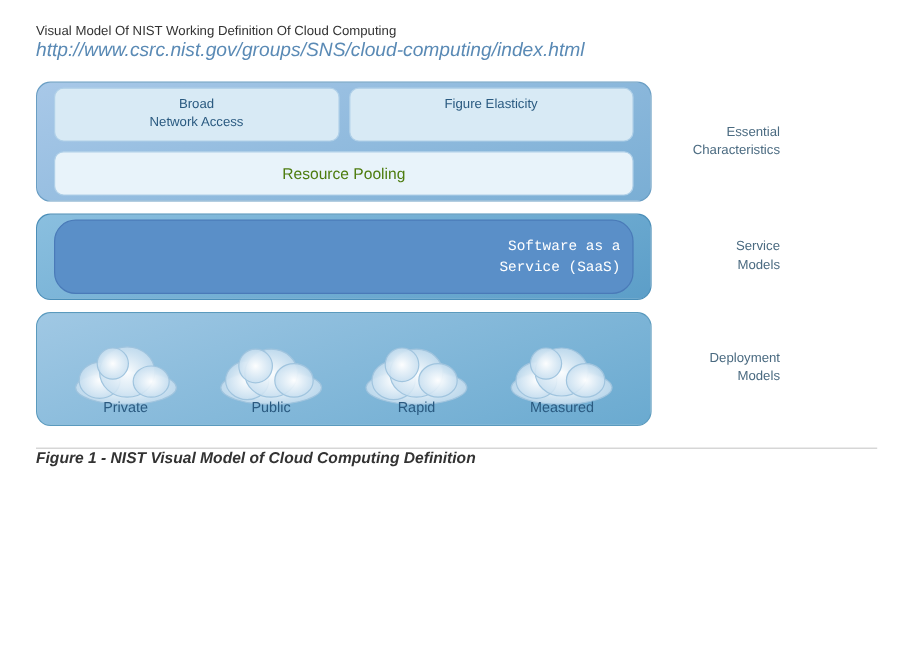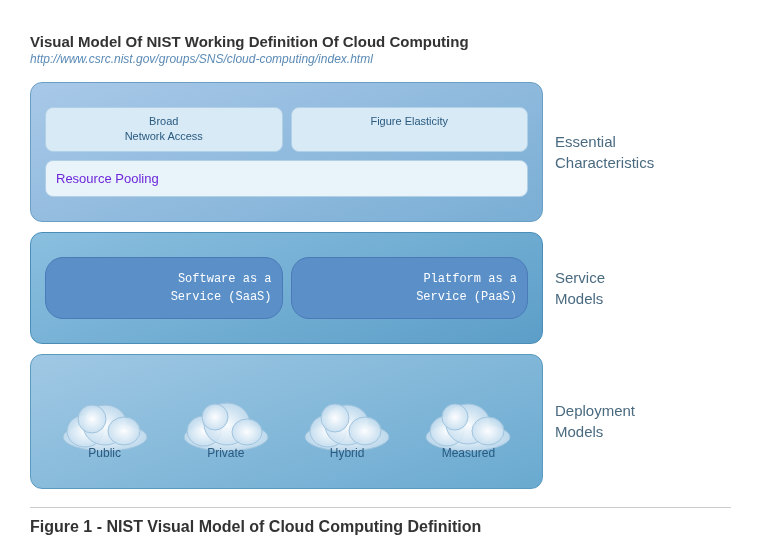--- a/index.html
+++ b/index.html
@@ -5,65 +5,65 @@
     * { box-sizing: border-box; margin: 0; padding: 0; }
     body {
       font-family: Arial, sans-serif;
       background: #fff;
       width: 761px;
       min-height: 554px;
       padding: 20px 30px 20px 30px;
       color: #333;
     }
     .page-title {
-      font-size: 15px;
-      font-weight: bold;
+      font-size: 11px;
+      font-weight: normal;
       color: #333;
       margin-bottom: 2px;
-      margin-top: 13px;
     }
     .page-url {
-      font-size: 12px;
+      font-size: 16px;
       color: #5a8ab5;
       font-style: italic;
       margin-bottom: 16px;
     }
     .diagram-wrapper {
       display: flex;
       flex-direction: column;
       gap: 10px;
       width: 620px;
       position: relative;
     }
     .row-container {
       display: flex;
       align-items: center;
       gap: 12px;
     }
     
     .section-box {
       border-radius: 12px;
-      padding: 24px 14px;
+      padding: 4px 14px;
       flex: 1;
     }
     .section-essential {
       background: linear-gradient(160deg, #a8c8e8 0%, #7aaed4 100%);
       border: 1px solid #6a9ec4;
     }
     .section-service {
       background: linear-gradient(160deg, #8abfdf 0%, #5c9ec8 100%);
       border: 1px solid #4a8eb8;
     }
     .section-deployment {
       background: linear-gradient(160deg, #a0c8e4 0%, #6aaad0 100%);
       border: 1px solid #5a9abe;
     }
     .section-label {
-      font-size: 15px;
+      font-size: 11px;
       color: #4a6a80;
+      text-align: right;
       width: 95px;
       line-height: 1.4;
       flex-shrink: 0;
     }
     
     .essential-top {
       display: flex;
       gap: 8px;
       margin-bottom: 8px;
     }
@@ -76,22 +76,23 @@
       color: #2a5a80;
       text-align: center;
       flex: 1;
       line-height: 1.4;
     }
     .resource-pooling-box {
       background: #e8f3fa;
       border-radius: 8px;
       border: 1px solid #b0d0e8;
       padding: 10px;
+      text-align: center;
       font-size: 13px;
-      color: #6d28d9;
+      color: #4d7c0f;
     }
     
     .service-models-inner {
       display: flex;
       gap: 8px;
     }
     .service-box {
       background: #5a8fc8;
       border-radius: 18px;
       border: 1px solid #4a7ab8;
@@ -125,25 +126,26 @@
     }
     .cloud-label {
       font-size: 12px;
       color: #2a5a80;
       text-align: center;
       margin-top: -6px;
       font-weight: 500;
     }
     .figure-caption {
       margin-top: 18px;
-      font-size: 16px;
+      font-size: 13px;
       font-weight: bold;
       color: #333;
       border-top: 1px solid #ccc;
-      padding-top: 10px;
+      padding-top: 0;
+      font-style: italic;
     }
   </style>
 </head>
 <body>
 
 <div class="page-title">Visual Model Of NIST Working Definition Of Cloud Computing</div>
 <div class="page-url">http://www.csrc.nist.gov/groups/SNS/cloud-computing/index.html</div>
 
 <div class="diagram-wrapper">
 
@@ -155,29 +157,47 @@
       </div>
       <div class="resource-pooling-box">Resource Pooling</div>
     </div>
     <div class="section-label">Essential<br>Characteristics</div>
   </div>
 
   <div class="row-container">
     <div class="section-box section-service">
       <div class="service-models-inner">
         <div class="service-box">Software as a<br>Service (SaaS)</div>
-        <div class="service-box">Platform as a<br>Service (PaaS)</div>
       </div>
     </div>
     <div class="section-label">Service<br>Models</div>
   </div>
 
   <div class="row-container">
     <div class="section-box section-deployment">
       <div class="deployment-inner">
+
+        <div class="cloud-item">
+          <div class="cloud-svg-wrapper">
+            <svg width="110" height="65" viewBox="0 0 110 65">
+              <defs>
+                <radialGradient id="cg2" cx="50%" cy="50%" r="50%">
+                  <stop offset="0%" stop-color="#ffffff" stop-opacity="0.95"></stop>
+                  <stop offset="100%" stop-color="#c8dff0" stop-opacity="0.85"></stop>
+                </radialGradient>
+              </defs>
+              <ellipse cx="55" cy="50" rx="42" ry="14" fill="url(#cg2)" stroke="#a0c4de" stroke-width="1"></ellipse>
+              <ellipse cx="33" cy="44" rx="17" ry="15" fill="url(#cg2)" stroke="#a0c4de" stroke-width="1"></ellipse>
+              <ellipse cx="56" cy="37" rx="23" ry="21" fill="url(#cg2)" stroke="#a0c4de" stroke-width="1"></ellipse>
+              <ellipse cx="76" cy="45" rx="15" ry="13" fill="url(#cg2)" stroke="#a0c4de" stroke-width="1"></ellipse>
+              <ellipse cx="44" cy="30" rx="13" ry="13" fill="url(#cg2)" stroke="#a0c4de" stroke-width="1"></ellipse>
+            </svg>
+          </div>
+          <div class="cloud-label">Private</div>
+        </div>
 
         <div class="cloud-item">
           <div class="cloud-svg-wrapper">
             <svg width="110" height="65" viewBox="0 0 110 65">
               <defs>
                 <radialGradient id="cg1" cx="50%" cy="50%" r="50%">
                   <stop offset="0%" stop-color="#ffffff" stop-opacity="0.95"></stop>
                   <stop offset="100%" stop-color="#c8dff0" stop-opacity="0.85"></stop>
                 </radialGradient>
               </defs>
@@ -188,52 +208,33 @@
               <ellipse cx="42" cy="32" rx="14" ry="14" fill="url(#cg1)" stroke="#a0c4de" stroke-width="1"></ellipse>
             </svg>
           </div>
           <div class="cloud-label">Public</div>
         </div>
 
         <div class="cloud-item">
           <div class="cloud-svg-wrapper">
             <svg width="110" height="65" viewBox="0 0 110 65">
               <defs>
-                <radialGradient id="cg2" cx="50%" cy="50%" r="50%">
-                  <stop offset="0%" stop-color="#ffffff" stop-opacity="0.95"></stop>
-                  <stop offset="100%" stop-color="#c8dff0" stop-opacity="0.85"></stop>
-                </radialGradient>
-              </defs>
-              <ellipse cx="55" cy="50" rx="42" ry="14" fill="url(#cg2)" stroke="#a0c4de" stroke-width="1"></ellipse>
-              <ellipse cx="33" cy="44" rx="17" ry="15" fill="url(#cg2)" stroke="#a0c4de" stroke-width="1"></ellipse>
-              <ellipse cx="56" cy="37" rx="23" ry="21" fill="url(#cg2)" stroke="#a0c4de" stroke-width="1"></ellipse>
-              <ellipse cx="76" cy="45" rx="15" ry="13" fill="url(#cg2)" stroke="#a0c4de" stroke-width="1"></ellipse>
-              <ellipse cx="44" cy="30" rx="13" ry="13" fill="url(#cg2)" stroke="#a0c4de" stroke-width="1"></ellipse>
-            </svg>
-          </div>
-          <div class="cloud-label">Private</div>
-        </div>
-
-        <div class="cloud-item">
-          <div class="cloud-svg-wrapper">
-            <svg width="110" height="65" viewBox="0 0 110 65">
-              <defs>
                 <radialGradient id="cg3" cx="50%" cy="50%" r="50%">
                   <stop offset="0%" stop-color="#ffffff" stop-opacity="0.95"></stop>
                   <stop offset="100%" stop-color="#c8dff0" stop-opacity="0.85"></stop>
                 </radialGradient>
               </defs>
               <ellipse cx="55" cy="50" rx="42" ry="14" fill="url(#cg3)" stroke="#a0c4de" stroke-width="1"></ellipse>
               <ellipse cx="36" cy="44" rx="18" ry="16" fill="url(#cg3)" stroke="#a0c4de" stroke-width="1"></ellipse>
               <ellipse cx="55" cy="38" rx="22" ry="20" fill="url(#cg3)" stroke="#a0c4de" stroke-width="1"></ellipse>
               <ellipse cx="73" cy="44" rx="16" ry="14" fill="url(#cg3)" stroke="#a0c4de" stroke-width="1"></ellipse>
               <ellipse cx="43" cy="31" rx="14" ry="14" fill="url(#cg3)" stroke="#a0c4de" stroke-width="1"></ellipse>
             </svg>
           </div>
-          <div class="cloud-label">Hybrid</div>
+          <div class="cloud-label">Rapid</div>
         </div>
 
         <div class="cloud-item">
           <div class="cloud-svg-wrapper">
             <svg width="110" height="65" viewBox="0 0 110 65">
               <defs>
                 <radialGradient id="cg4" cx="50%" cy="50%" r="50%">
                   <stop offset="0%" stop-color="#ffffff" stop-opacity="0.95"></stop>
                   <stop offset="100%" stop-color="#c8dff0" stop-opacity="0.85"></stop>
                 </radialGradient>

